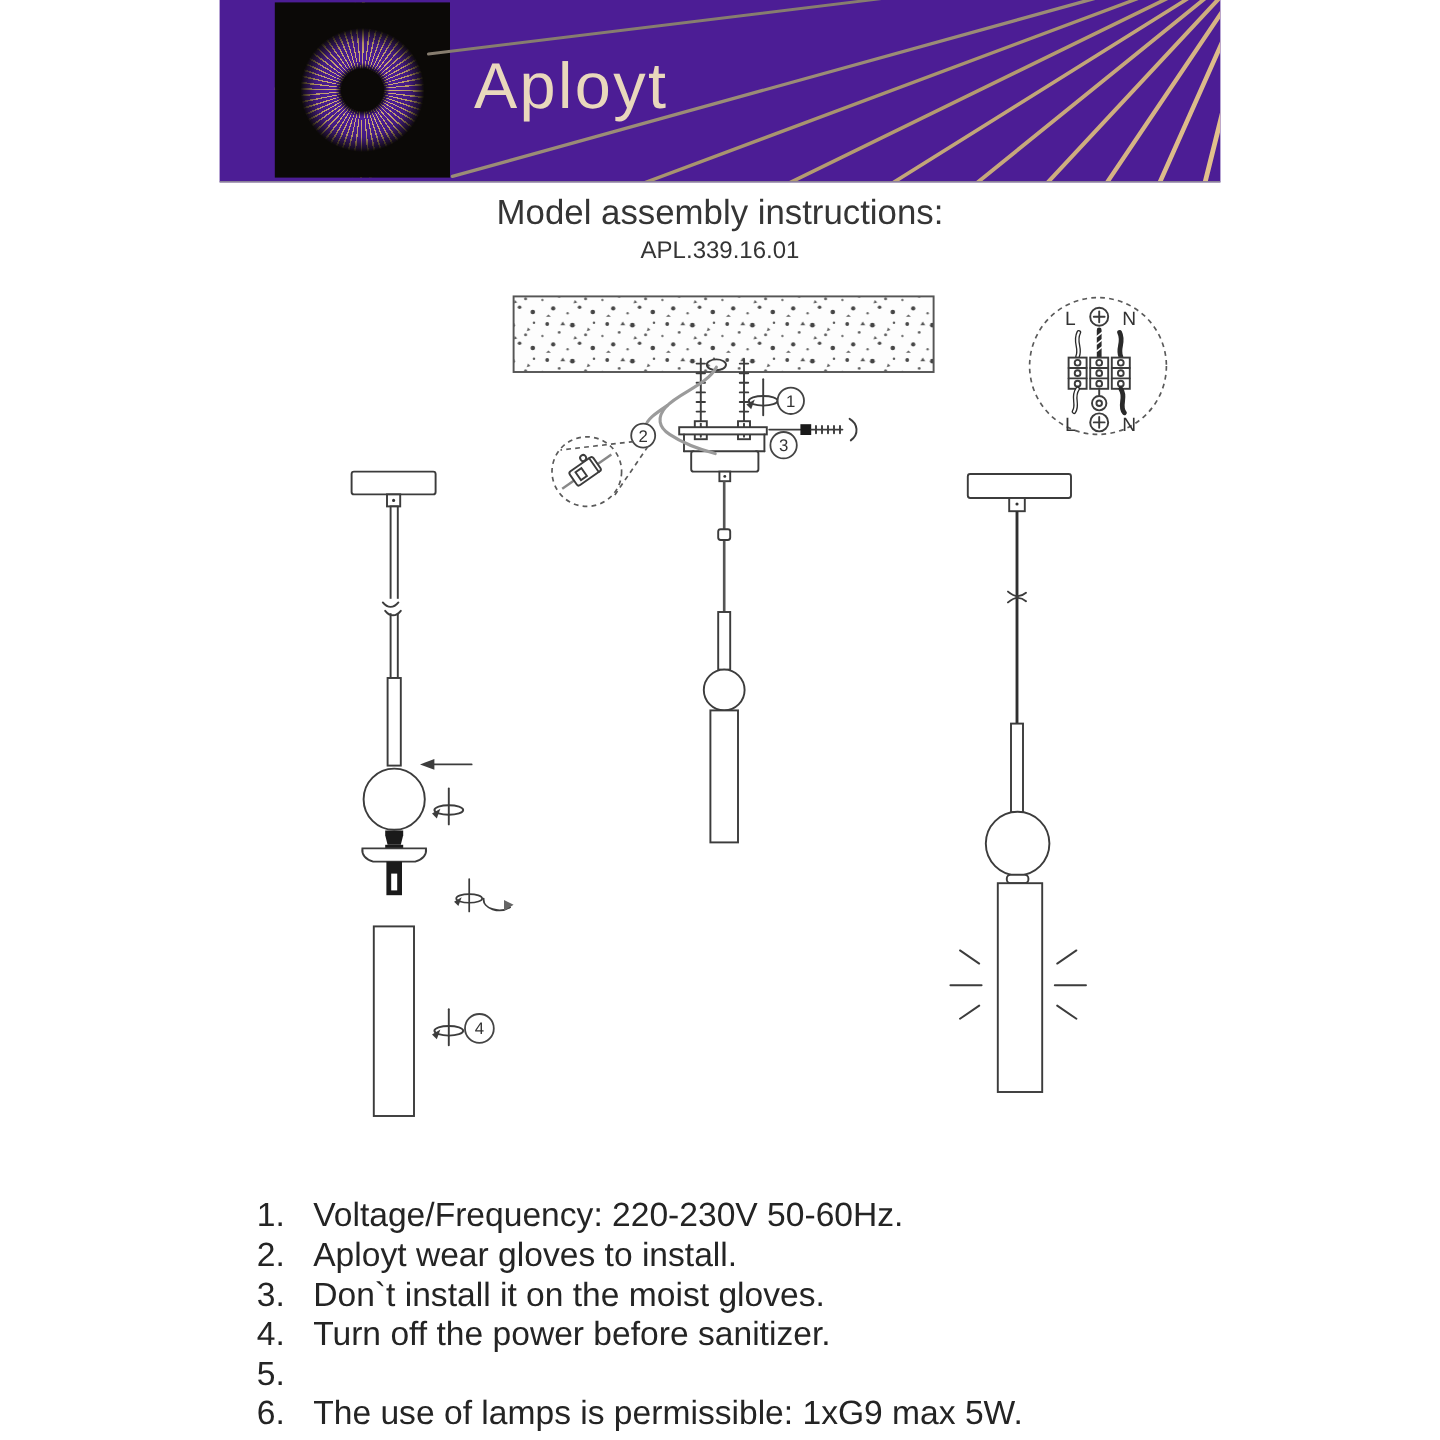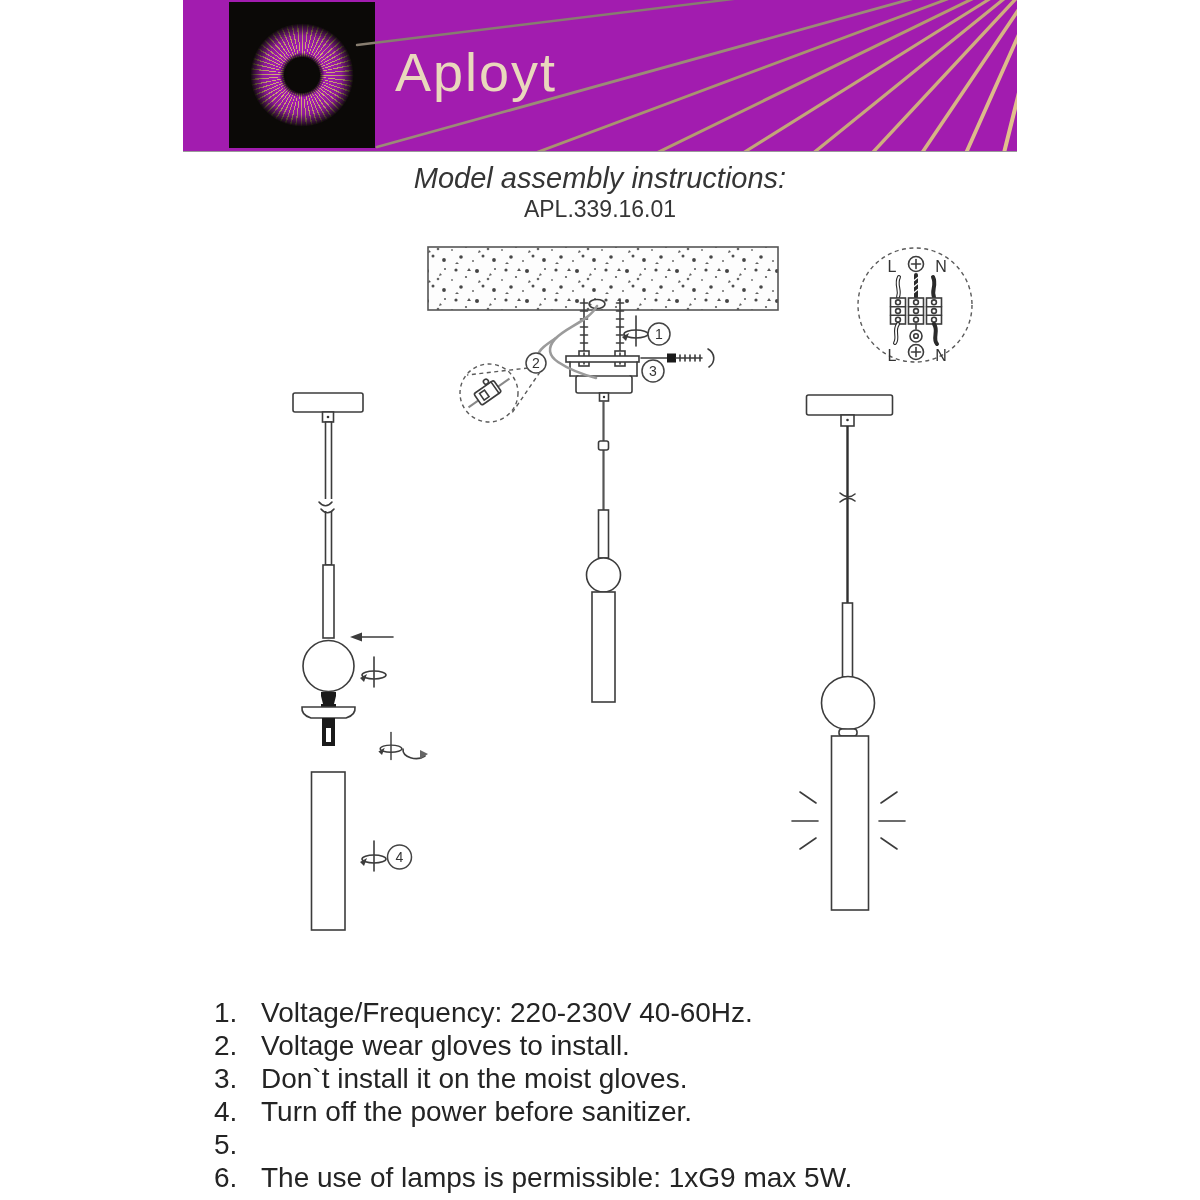--- a/index.html
+++ b/index.html
@@ -1,36 +1,36 @@
 <!DOCTYPE html>
 <html><head>
 <meta charset="utf-8">
 <style>
   html,body{margin:0;padding:0;background:#fff;}
   .page{position:relative;width:1200px;height:1200px;background:#ffffff;overflow:hidden;
         font-family:"Liberation Sans", sans-serif;}
 
   
-  .banner{position:absolute;left:183px;top:0;width:834px;height:151px;background:#a21caf;
+  .banner{position:absolute;left:183px;top:0;width:834px;height:151px;background:#4c1d95;
           border-bottom:1px solid #9a9a9a;overflow:hidden;}
   .sunburst{position:absolute;left:46px;top:2px;width:146px;height:146px;}
   .sunburst .rays{position:absolute;inset:0;border-radius:50%;
       background:repeating-conic-gradient(from 0deg,#cfa972 0deg 1.7deg,rgba(0,0,0,0) 1.7deg 6deg);}
   .sunburst .fade{position:absolute;inset:0;
       background:radial-gradient(circle at 50% 50%,
         #0b0907 0 17%, rgba(11,9,7,0) 22% 28%, rgba(11,9,7,.15) 38%,
         rgba(11,9,7,.75) 47%, #0b0907 50% 100%);}
   .brand{position:absolute;left:212px;top:42px;font-size:54px;font-weight:400;
          color:#e9d8bc;letter-spacing:2px;line-height:60px;}
   .fan{position:absolute;right:0;top:0;}
 
   
   .title{position:absolute;left:0;top:162px;width:1200px;text-align:center;color:#353535;}
-  .title .t1{font-size:29px;line-height:32px;font-style:italic;}
-  .title .t2{font-size:23px;line-height:31px;}
+  .title .t1{font-size:29px;line-height:32px;}
+  .title .t2{font-size:20px;line-height:31px;}
 
   
   .diagram{position:absolute;left:0;top:235px;}
   .diagram *{vector-effect:none;}
   .ln{stroke:#3c3c3c;stroke-width:1.6;fill:none;stroke-linecap:round;}
   .lnf{stroke:#3c3c3c;stroke-width:1.6;fill:#ffffff;}
   .blk{fill:#1a1a1a;stroke:none;}
   .wire{stroke:#9b9b9b;stroke-width:2.6;fill:none;stroke-linecap:round;}
   .dash{stroke:#5a5a5a;stroke-width:1.4;fill:none;stroke-dasharray:4 3.5;}
   .badge{fill:#ffffff;stroke:#444;stroke-width:1.5;}
@@ -310,25 +310,25 @@
         <line x1="897" y1="557" x2="881" y2="568"></line>
         <line x1="879" y1="586" x2="905" y2="586"></line>
         <line x1="897" y1="614" x2="881" y2="603"></line>
       </g>
     </g>
   </svg>
 
   <div class="instructions">
     <div class="item">
       <span class="num">1.</span>
-      <span class="txt">Voltage/Frequency: 220-230V 40-60Hz.</span>
+      <span class="txt">Voltage/Frequency: 220-230V 50-60Hz.</span>
     </div>
     <div class="item">
       <span class="num">2.</span>
-      <span class="txt">Voltage wear gloves to install.</span>
+      <span class="txt">Aployt wear gloves to install.</span>
     </div>
     <div class="item">
       <span class="num">3.</span>
       <span class="txt">Don`t install it on the moist gloves.</span>
     </div>
     <div class="item">
       <span class="num">4.</span>
       <span class="txt">Turn off the power before sanitizer.</span>
     </div>
     <div class="item">

